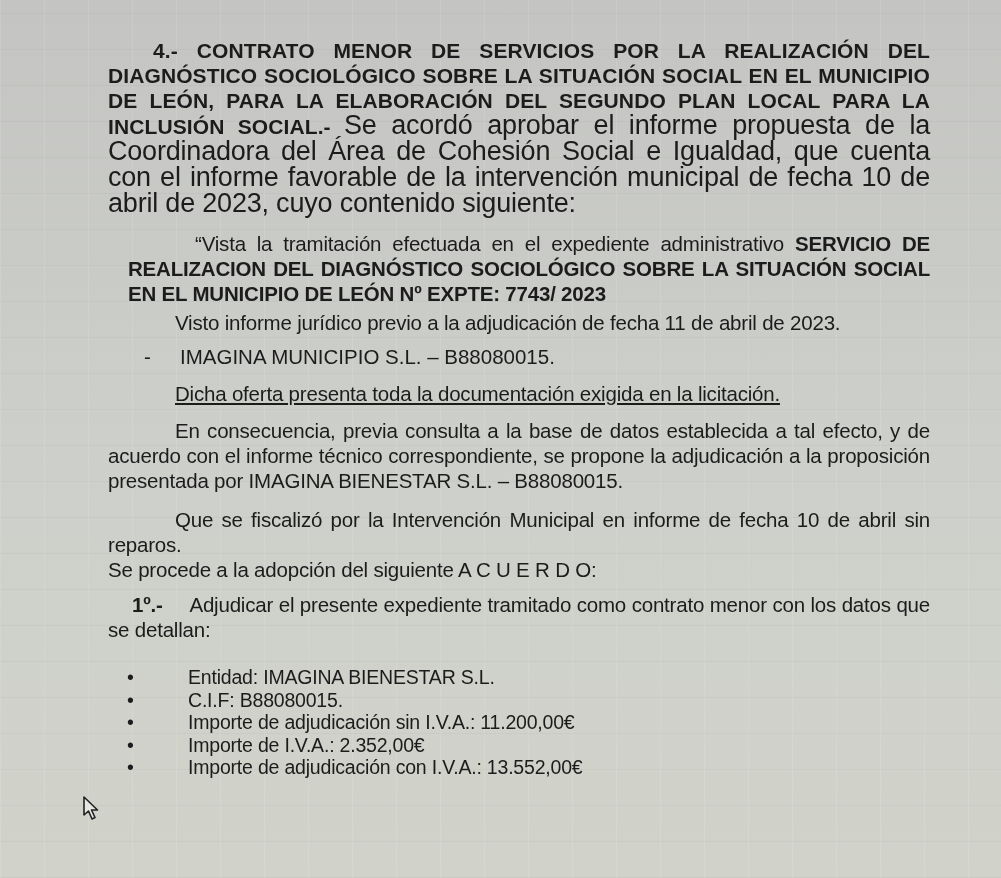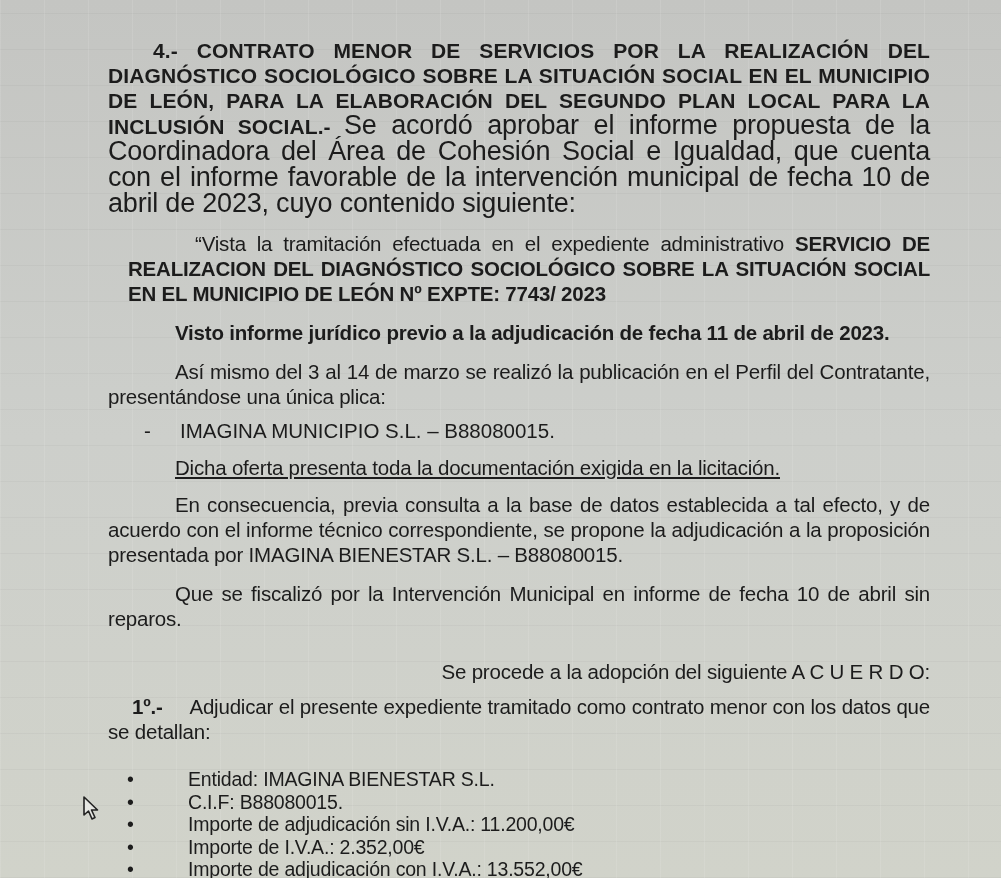--- a/index.html
+++ b/index.html
@@ -88,36 +88,35 @@
     <span>4.-</span>
     <span>CONTRATO MENOR DE SERVICIOS POR LA REALIZACIÓN DEL DIAGNÓSTICO SOCIOLÓGICO SOBRE LA SITUACIÓN SOCIAL EN EL MUNICIPIO DE LEÓN, PARA LA ELABORACIÓN DEL SEGUNDO PLAN LOCAL PARA LA INCLUSIÓN SOCIAL.-</span>
     <span class="p" style="font-weight:normal;font-size:27px;">Se acordó aprobar el informe propuesta de la Coordinadora del Área de Cohesión Social e Igualdad, que cuenta con el informe favorable de la intervención municipal de fecha 10 de abril de 2023, cuyo contenido siguiente:</span>
   </p>
 
   <p class="p indent-big block" style="margin-top:14px;margin-left:20px;">
     <span>“Vista la tramitación efectuada en el expediente administrativo</span>
     <span class="b">SERVICIO DE REALIZACION DEL DIAGNÓSTICO SOCIOLÓGICO SOBRE LA SITUACIÓN SOCIAL EN EL MUNICIPIO DE LEÓN Nº EXPTE: 7743/ 2023</span>
   </p>
 
-  <p class="p indent-big block" style="margin-top:14px;font-weight:bold;">Visto informe jurídico previo a la adjudicación de fecha 11 de abril  de 2023.</p>
+  <p class="p indent-big block" style="margin-top:4px;">Visto informe jurídico previo a la adjudicación de fecha 11 de abril  de 2023.</p>
 
-  <p class="p indent-big block" style="margin-top:14px;">Así mismo del 3 al 14 de marzo se realizó la publicación en el Perfil del Contratante, presentándose una única plica:</p>
 
   <div class="list-dash">
     <span class="marker">-</span>
     <span>IMAGINA MUNICIPIO S.L. – B88080015.</span>
   </div>
 
   <p class="p indent-big block" style="margin-top:12px;text-decoration:underline;">Dicha oferta presenta toda la documentación exigida en la licitación.</p>
 
   <p class="p indent-big block" style="margin-top:12px;">En consecuencia, previa consulta a la base de datos establecida a tal efecto, y de acuerdo con el informe técnico correspondiente, se propone la adjudicación a la proposición presentada por IMAGINA BIENESTAR S.L. – B88080015.</p>
 
   <p class="p indent-big block" style="margin-top:14px;">Que se fiscalizó por la Intervención Municipal en informe de fecha 10 de abril sin reparos.</p>
 
-  <p class="p block" style="margin-top:28px;text-align:right;">Se procede a la adopción del siguiente A C U E R D O:</p>
+  <p class="p block" style="margin-top:0;text-align:left;">Se procede a la adopción del siguiente A C U E R D O:</p>
 
   <p class="p block" style="margin-top:10px;text-indent:24px;">
     <span class="b">1º.-</span>
     &nbsp;&nbsp;&nbsp;
     <span>Adjudicar el presente expediente tramitado como contrato menor con los datos que se detallan:</span>
   </p>
 
   <ul class="bullets">
     <li>
       <span class="dot">•</span>

